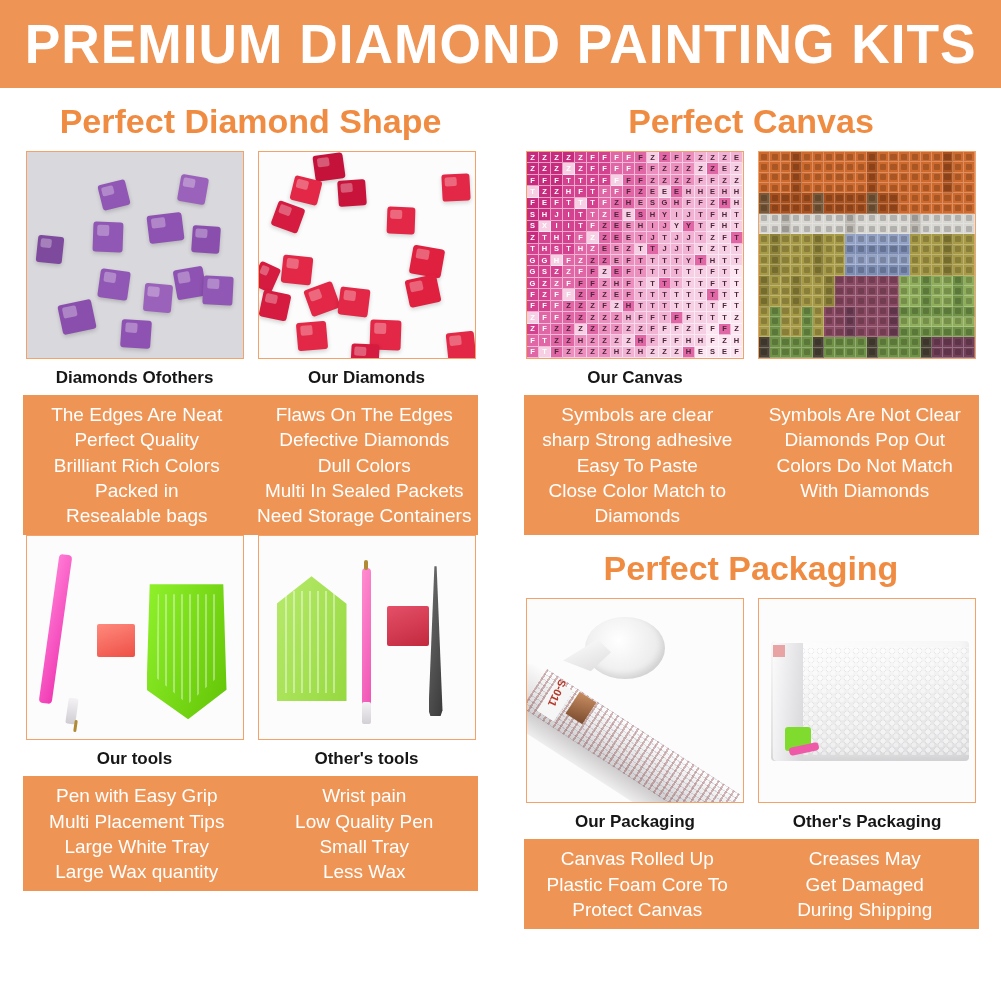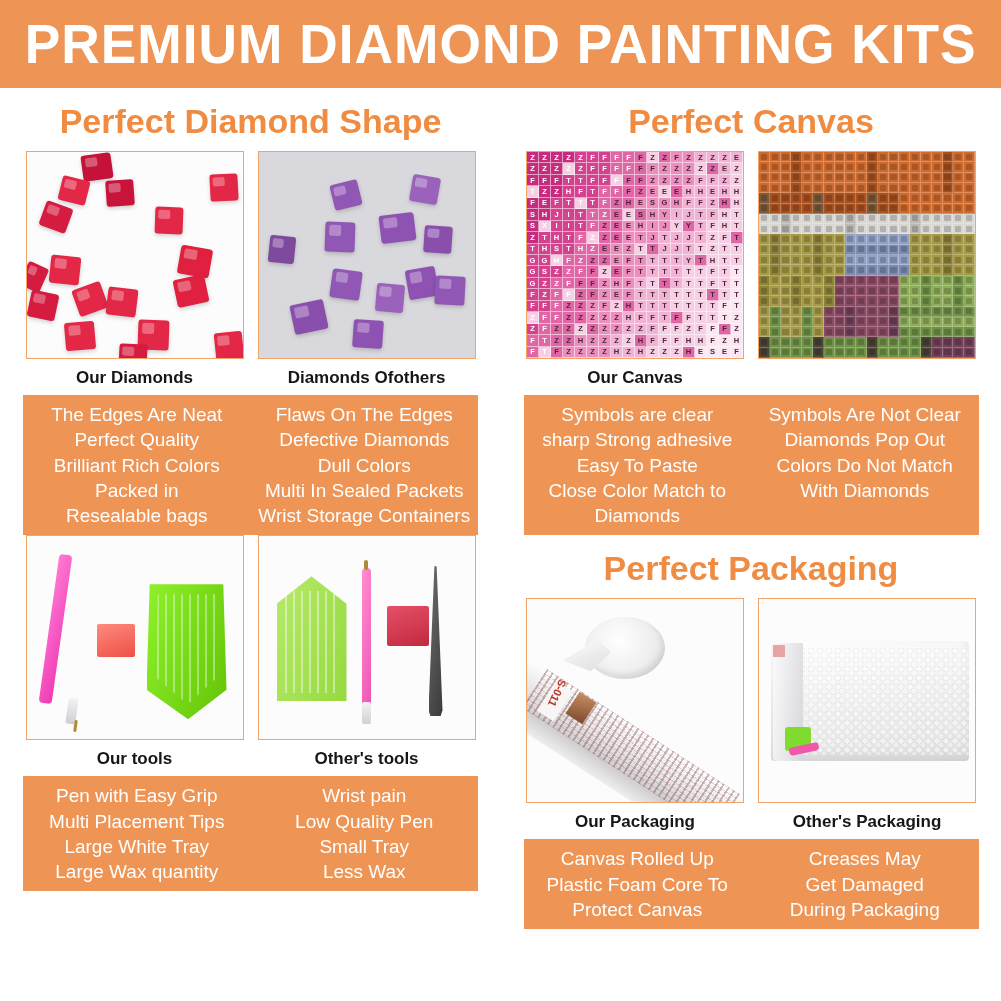--- a/index.html
+++ b/index.html
@@ -141,20 +141,39 @@
 
   <div class="banner">
     <h1>PREMIUM DIAMOND PAINTING KITS</h1>
   </div>
 
   <div class="grid">
 
     <div class="quad">
       <div class="sec-title">Perfect Diamond Shape</div>
       <div class="pair">
+        <div class="cell">
+          <div class="photo">
+            <div class="art bg-gray" id="art-purple">
+                <div class="gem" style="left: 73px; top: 30px; width: 28px; height: 26px; background: rgb(144, 87, 180); transform: rotate(-14deg); box-shadow: rgba(0, 0, 0, 0.18) 0px 2px 4px;"></div>
+                <div class="gem" style="left: 152px; top: 24px; width: 28px; height: 27px; background: rgb(155, 98, 187); transform: rotate(10deg); box-shadow: rgba(0, 0, 0, 0.18) 0px 2px 4px;"></div>
+                <div class="gem" style="left: 10px; top: 84px; width: 26px; height: 27px; background: rgb(126, 74, 158); transform: rotate(6deg); box-shadow: rgba(0, 0, 0, 0.18) 0px 2px 4px;"></div>
+                <div class="gem" style="left: 66px; top: 70px; width: 30px; height: 30px; background: rgb(144, 87, 180); transform: rotate(2deg); box-shadow: rgba(0, 0, 0, 0.18) 0px 2px 4px;"></div>
+                <div class="gem" style="left: 121px; top: 62px; width: 35px; height: 28px; background: rgb(142, 82, 178); transform: rotate(-7deg); box-shadow: rgba(0, 0, 0, 0.18) 0px 2px 4px;"></div>
+                <div class="gem" style="left: 165px; top: 74px; width: 28px; height: 27px; background: rgb(138, 79, 173); transform: rotate(4deg); box-shadow: rgba(0, 0, 0, 0.18) 0px 2px 4px;"></div>
+                <div class="gem" style="left: 72px; top: 118px; width: 30px; height: 29px; background: rgb(144, 87, 180); transform: rotate(8deg); box-shadow: rgba(0, 0, 0, 0.18) 0px 2px 4px;"></div>
+                <div class="gem" style="left: 148px; top: 116px; width: 30px; height: 30px; background: rgb(142, 82, 178); transform: rotate(-10deg); box-shadow: rgba(0, 0, 0, 0.18) 0px 2px 4px;"></div>
+                <div class="gem" style="left: 117px; top: 132px; width: 28px; height: 28px; background: rgb(155, 98, 187); transform: rotate(5deg); box-shadow: rgba(0, 0, 0, 0.18) 0px 2px 4px;"></div>
+                <div class="gem" style="left: 176px; top: 124px; width: 30px; height: 29px; background: rgb(144, 87, 180); transform: rotate(3deg); box-shadow: rgba(0, 0, 0, 0.18) 0px 2px 4px;"></div>
+                <div class="gem" style="left: 33px; top: 150px; width: 34px; height: 30px; background: rgb(138, 79, 173); transform: rotate(-12deg); box-shadow: rgba(0, 0, 0, 0.18) 0px 2px 4px;"></div>
+                <div class="gem" style="left: 94px; top: 168px; width: 30px; height: 28px; background: rgb(142, 82, 178); transform: rotate(4deg); box-shadow: rgba(0, 0, 0, 0.18) 0px 2px 4px;"></div>
+              </div>
+          </div>
+          <div class="caption">Diamonds Ofothers</div>
+        </div>
         <div class="cell">
           <div class="photo">
             <div class="art bg-white" id="art-red">
                 <div class="gem" style="left: 55px; top: 2px; width: 30px; height: 26px; background: rgb(196, 18, 58); transform: rotate(-8deg); box-shadow: rgba(0, 0, 0, 0.18) 0px 2px 4px;"></div>
                 <div class="gem" style="left: 33px; top: 26px; width: 28px; height: 25px; background: rgb(227, 39, 70); transform: rotate(14deg); box-shadow: rgba(0, 0, 0, 0.18) 0px 2px 4px;"></div>
                 <div class="gem" style="left: 79px; top: 28px; width: 28px; height: 26px; background: rgb(200, 19, 59); transform: rotate(-4deg); box-shadow: rgba(0, 0, 0, 0.18) 0px 2px 4px;"></div>
                 <div class="gem" style="left: 15px; top: 52px; width: 28px; height: 26px; background: rgb(213, 27, 63); transform: rotate(20deg); box-shadow: rgba(0, 0, 0, 0.18) 0px 2px 4px;"></div>
                 <div class="gem" style="left: 128px; top: 55px; width: 28px; height: 27px; background: rgb(227, 39, 70); transform: rotate(2deg); box-shadow: rgba(0, 0, 0, 0.18) 0px 2px 4px;"></div>
                 <div class="gem" style="left: 183px; top: 22px; width: 28px; height: 27px; background: rgb(227, 39, 70); transform: rotate(-3deg); box-shadow: rgba(0, 0, 0, 0.18) 0px 2px 4px;"></div>
                 <div class="gem" style="left: 152px; top: 95px; width: 32px; height: 29px; background: rgb(224, 32, 63); transform: rotate(10deg); box-shadow: rgba(0, 0, 0, 0.18) 0px 2px 4px;"></div>
@@ -165,54 +184,35 @@
                 <div class="gem" style="left: 2px; top: 140px; width: 28px; height: 27px; background: rgb(213, 27, 63); transform: rotate(12deg); box-shadow: rgba(0, 0, 0, 0.18) 0px 2px 4px;"></div>
                 <div class="gem" style="left: 80px; top: 136px; width: 30px; height: 28px; background: rgb(227, 39, 70); transform: rotate(7deg); box-shadow: rgba(0, 0, 0, 0.18) 0px 2px 4px;"></div>
                 <div class="gem" style="left: 38px; top: 170px; width: 30px; height: 28px; background: rgb(227, 39, 70); transform: rotate(-5deg); box-shadow: rgba(0, 0, 0, 0.18) 0px 2px 4px;"></div>
                 <div class="gem" style="left: 111px; top: 168px; width: 31px; height: 30px; background: rgb(227, 39, 70); transform: rotate(2deg); box-shadow: rgba(0, 0, 0, 0.18) 0px 2px 4px;"></div>
                 <div class="gem" style="left: 92px; top: 192px; width: 28px; height: 26px; background: rgb(213, 27, 63); transform: rotate(3deg); box-shadow: rgba(0, 0, 0, 0.18) 0px 2px 4px;"></div>
                 <div class="gem" style="left: 188px; top: 180px; width: 28px; height: 28px; background: rgb(227, 39, 70); transform: rotate(-6deg); box-shadow: rgba(0, 0, 0, 0.18) 0px 2px 4px;"></div>
               </div>
           </div>
           <div class="caption">Our Diamonds</div>
         </div>
-        <div class="cell">
-          <div class="photo">
-            <div class="art bg-gray" id="art-purple">
-                <div class="gem" style="left: 73px; top: 30px; width: 28px; height: 26px; background: rgb(144, 87, 180); transform: rotate(-14deg); box-shadow: rgba(0, 0, 0, 0.18) 0px 2px 4px;"></div>
-                <div class="gem" style="left: 152px; top: 24px; width: 28px; height: 27px; background: rgb(155, 98, 187); transform: rotate(10deg); box-shadow: rgba(0, 0, 0, 0.18) 0px 2px 4px;"></div>
-                <div class="gem" style="left: 10px; top: 84px; width: 26px; height: 27px; background: rgb(126, 74, 158); transform: rotate(6deg); box-shadow: rgba(0, 0, 0, 0.18) 0px 2px 4px;"></div>
-                <div class="gem" style="left: 66px; top: 70px; width: 30px; height: 30px; background: rgb(144, 87, 180); transform: rotate(2deg); box-shadow: rgba(0, 0, 0, 0.18) 0px 2px 4px;"></div>
-                <div class="gem" style="left: 121px; top: 62px; width: 35px; height: 28px; background: rgb(142, 82, 178); transform: rotate(-7deg); box-shadow: rgba(0, 0, 0, 0.18) 0px 2px 4px;"></div>
-                <div class="gem" style="left: 165px; top: 74px; width: 28px; height: 27px; background: rgb(138, 79, 173); transform: rotate(4deg); box-shadow: rgba(0, 0, 0, 0.18) 0px 2px 4px;"></div>
-                <div class="gem" style="left: 72px; top: 118px; width: 30px; height: 29px; background: rgb(144, 87, 180); transform: rotate(8deg); box-shadow: rgba(0, 0, 0, 0.18) 0px 2px 4px;"></div>
-                <div class="gem" style="left: 148px; top: 116px; width: 30px; height: 30px; background: rgb(142, 82, 178); transform: rotate(-10deg); box-shadow: rgba(0, 0, 0, 0.18) 0px 2px 4px;"></div>
-                <div class="gem" style="left: 117px; top: 132px; width: 28px; height: 28px; background: rgb(155, 98, 187); transform: rotate(5deg); box-shadow: rgba(0, 0, 0, 0.18) 0px 2px 4px;"></div>
-                <div class="gem" style="left: 176px; top: 124px; width: 30px; height: 29px; background: rgb(144, 87, 180); transform: rotate(3deg); box-shadow: rgba(0, 0, 0, 0.18) 0px 2px 4px;"></div>
-                <div class="gem" style="left: 33px; top: 150px; width: 34px; height: 30px; background: rgb(138, 79, 173); transform: rotate(-12deg); box-shadow: rgba(0, 0, 0, 0.18) 0px 2px 4px;"></div>
-                <div class="gem" style="left: 94px; top: 168px; width: 30px; height: 28px; background: rgb(142, 82, 178); transform: rotate(4deg); box-shadow: rgba(0, 0, 0, 0.18) 0px 2px 4px;"></div>
-              </div>
-          </div>
-          <div class="caption">Diamonds Ofothers</div>
-        </div>
       </div>
       <div class="notebox">
         <div class="col">
             <div>The Edges Are Neat</div>
             <div>Perfect Quality</div>
             <div>Brilliant Rich Colors</div>
             <div>Packed in</div>
             <div>Resealable bags</div>
           </div>
         <div class="col">
             <div>Flaws On The Edges</div>
             <div>Defective Diamonds</div>
             <div>Dull Colors</div>
             <div>Multi In Sealed Packets</div>
-            <div>Wrist Storage Containers</div>
+            <div>Need Storage Containers</div>
           </div>
       </div>
     </div>
 
     <div class="quad">
       <div class="sec-title">Perfect Canvas</div>
       <div class="pair">
         <div class="cell">
           <div class="photo">
             <div class="sym-canvas" id="art-symcanvas" style="grid-template-columns: repeat(18, 1fr); grid-template-rows: repeat(18, 1fr);">
@@ -1075,19 +1075,19 @@
       </div>
       <div class="notebox">
         <div class="col">
             <div>Canvas Rolled Up</div>
             <div>Plastic Foam Core To</div>
             <div>Protect Canvas</div>
           </div>
         <div class="col">
             <div>Creases May</div>
             <div>Get Damaged</div>
-            <div>During Packaging</div>
+            <div>During Shipping</div>
           </div>
       </div>
     </div>
 
   </div>
 </div>
 
 </body></html>

